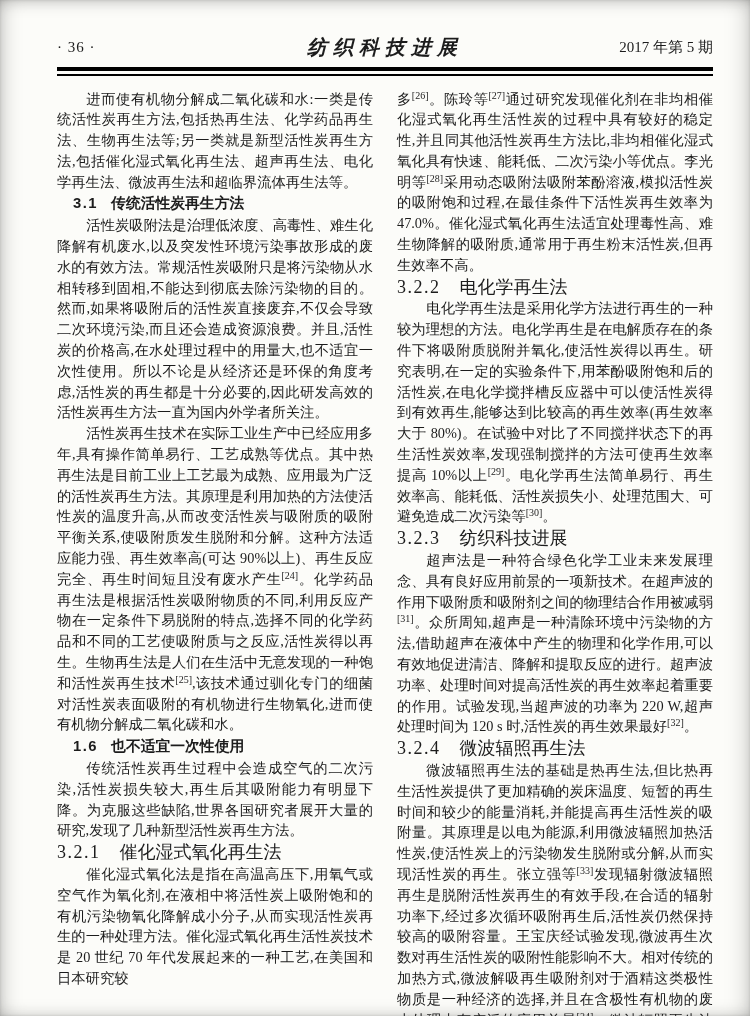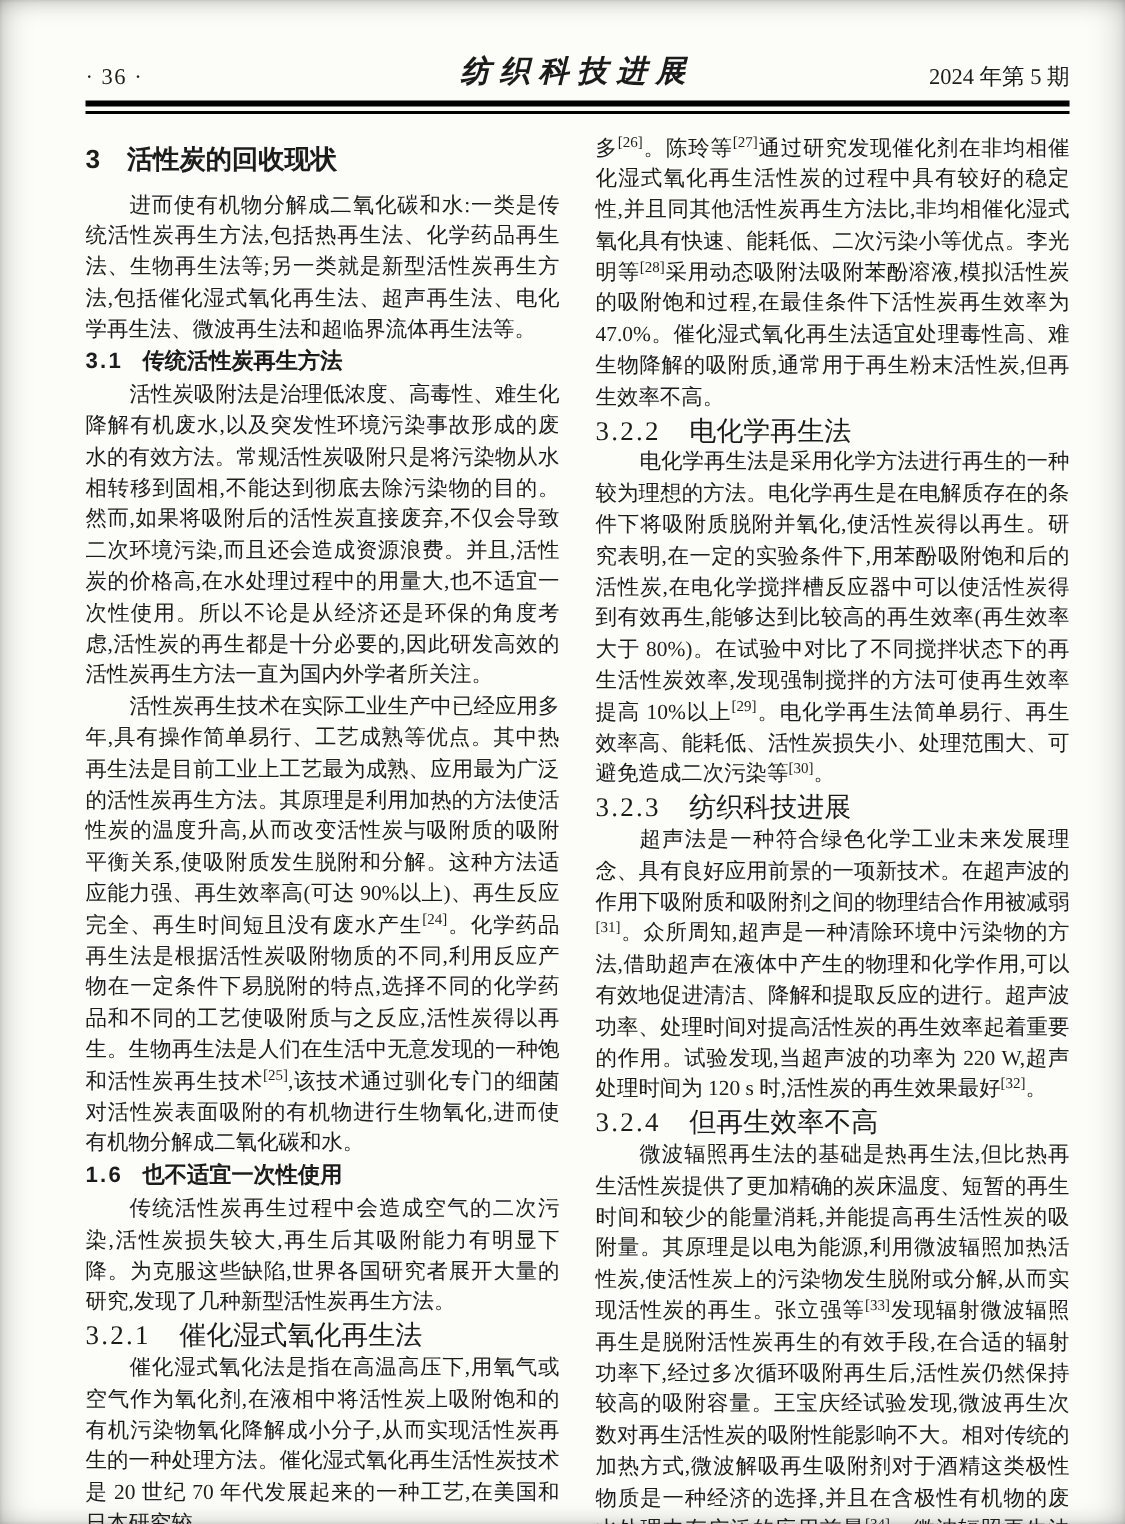--- a/index.html
+++ b/index.html
@@ -16,21 +16,21 @@
     box-shadow:
       inset 0 0 3px rgba(0,0,0,.12),
       inset 14px 0 22px -14px rgba(0,0,0,.28),
       inset -16px 0 24px -16px rgba(0,0,0,.25),
       inset 0 12px 18px -12px rgba(0,0,0,.22),
       inset 0 -12px 18px -12px rgba(0,0,0,.15);
   }
   .page{padding:34px 37px 0 57px;}
 
   .page-header{
-    display:flex;align-items:flex-end;
+    display:flex;align-items:center;
     font-family:"Liberation Serif","DejaVu Serif",serif;
     font-size:15px;color:var(--ink);gap:40px;
   }
   .pg-num{width:150px;letter-spacing:1px;}
   .journal{
     flex:1;text-align:center;
     font-weight:bold;font-style:italic;
     font-size:20px;letter-spacing:6px;
   }
   .issue{width:150px;text-align:right;}
@@ -52,21 +52,21 @@
 
   .h1{
     font-family:"Liberation Sans","DejaVu Sans",sans-serif;
     font-weight:bold;font-size:17.5px;line-height:24px;
     margin:5px 0 9px;text-align:left;
   }
   .h1 .hnum{margin-right:18px;}
   .h2{
     font-family:"Liberation Sans","DejaVu Sans",sans-serif;
     font-weight:bold;font-size:14.8px;line-height:20.8px;
-    margin:1px 0;text-align:left;
+    margin:1px 16px;text-align:left;
   }
   .h2 .hnum{margin-right:13px;letter-spacing:1.5px;}
   .h3{
     font-family:"Liberation Serif","DejaVu Serif",serif;
     font-weight:normal;font-size:18px;line-height:20.8px;
     margin:1px 0;text-align:left;
   }
   .h3 .hnum{margin-right:19px;letter-spacing:1.5px;}
 
   sup.ref{
@@ -74,43 +74,42 @@
     font-family:"Liberation Serif","DejaVu Serif",serif;
   }
 </style>
 </head>
 <body>
 
 <div class="page">
   <header class="page-header">
     <span class="pg-num">· 36 ·</span>
     <span class="journal">纺织科技进展</span>
-    <span class="issue">2024 年第 5 期</span>
+    <span class="issue">2017 年第 5 期</span>
   </header>
 
   <div class="header-rule">
     <div class="rule-thick"></div>
     <div class="rule-thin"></div>
   </div>
 
   <main class="columns">
     <section class="col" id="col-left">
-        <div class="h1"><span class="hnum">3</span><span class="htitle">活性炭的回收现状</span></div>
         <p class="para">进而使有机物分解成二氧化碳和水:一类是传统活性炭再生方法,包括热再生法、化学药品再生法、生物再生法等;另一类就是新型活性炭再生方法,包括催化湿式氧化再生法、超声再生法、电化学再生法、微波再生法和超临界流体再生法等。</p>
         <div class="h2"><span class="hnum">3.1</span><span class="htitle">传统活性炭再生方法</span></div>
         <p class="para">活性炭吸附法是治理低浓度、高毒性、难生化降解有机废水,以及突发性环境污染事故形成的废水的有效方法。常规活性炭吸附只是将污染物从水相转移到固相,不能达到彻底去除污染物的目的。然而,如果将吸附后的活性炭直接废弃,不仅会导致二次环境污染,而且还会造成资源浪费。并且,活性炭的价格高,在水处理过程中的用量大,也不适宜一次性使用。所以不论是从经济还是环保的角度考虑,活性炭的再生都是十分必要的,因此研发高效的活性炭再生方法一直为国内外学者所关注。</p>
         <p class="para">活性炭再生技术在实际工业生产中已经应用多年,具有操作简单易行、工艺成熟等优点。其中热再生法是目前工业上工艺最为成熟、应用最为广泛的活性炭再生方法。其原理是利用加热的方法使活性炭的温度升高,从而改变活性炭与吸附质的吸附平衡关系,使吸附质发生脱附和分解。这种方法适应能力强、再生效率高(可达 90%以上)、再生反应完全、再生时间短且没有废水产生<sup class="ref">[24]</sup>。化学药品再生法是根据活性炭吸附物质的不同,利用反应产物在一定条件下易脱附的特点,选择不同的化学药品和不同的工艺使吸附质与之反应,活性炭得以再生。生物再生法是人们在生活中无意发现的一种饱和活性炭再生技术<sup class="ref">[25]</sup>,该技术通过驯化专门的细菌对活性炭表面吸附的有机物进行生物氧化,进而使有机物分解成二氧化碳和水。</p>
         <div class="h2"><span class="hnum">1.6</span><span class="htitle">也不适宜一次性使用</span></div>
         <p class="para">传统活性炭再生过程中会造成空气的二次污染,活性炭损失较大,再生后其吸附能力有明显下降。为克服这些缺陷,世界各国研究者展开大量的研究,发现了几种新型活性炭再生方法。</p>
         <div class="h3"><span class="hnum">3.2.1</span><span class="htitle">催化湿式氧化再生法</span></div>
         <p class="para">催化湿式氧化法是指在高温高压下,用氧气或空气作为氧化剂,在液相中将活性炭上吸附饱和的有机污染物氧化降解成小分子,从而实现活性炭再生的一种处理方法。催化湿式氧化再生活性炭技术是 20 世纪 70 年代发展起来的一种工艺,在美国和日本研究较</p>
       </section>
     <section class="col" id="col-right">
         <p class="para-continue">多<sup class="ref">[26]</sup>。陈玲等<sup class="ref">[27]</sup>通过研究发现催化剂在非均相催化湿式氧化再生活性炭的过程中具有较好的稳定性,并且同其他活性炭再生方法比,非均相催化湿式氧化具有快速、能耗低、二次污染小等优点。李光明等<sup class="ref">[28]</sup>采用动态吸附法吸附苯酚溶液,模拟活性炭的吸附饱和过程,在最佳条件下活性炭再生效率为 47.0%。催化湿式氧化再生法适宜处理毒性高、难生物降解的吸附质,通常用于再生粉末活性炭,但再生效率不高。</p>
         <div class="h3"><span class="hnum">3.2.2</span><span class="htitle">电化学再生法</span></div>
         <p class="para">电化学再生法是采用化学方法进行再生的一种较为理想的方法。电化学再生是在电解质存在的条件下将吸附质脱附并氧化,使活性炭得以再生。研究表明,在一定的实验条件下,用苯酚吸附饱和后的活性炭,在电化学搅拌槽反应器中可以使活性炭得到有效再生,能够达到比较高的再生效率(再生效率大于 80%)。在试验中对比了不同搅拌状态下的再生活性炭效率,发现强制搅拌的方法可使再生效率提高 10%以上<sup class="ref">[29]</sup>。电化学再生法简单易行、再生效率高、能耗低、活性炭损失小、处理范围大、可避免造成二次污染等<sup class="ref">[30]</sup>。</p>
         <div class="h3"><span class="hnum">3.2.3</span><span class="htitle">纺织科技进展</span></div>
         <p class="para">超声法是一种符合绿色化学工业未来发展理念、具有良好应用前景的一项新技术。在超声波的作用下吸附质和吸附剂之间的物理结合作用被减弱<sup class="ref">[31]</sup>。众所周知,超声是一种清除环境中污染物的方法,借助超声在液体中产生的物理和化学作用,可以有效地促进清洁、降解和提取反应的进行。超声波功率、处理时间对提高活性炭的再生效率起着重要的作用。试验发现,当超声波的功率为 220 W,超声处理时间为 120 s 时,活性炭的再生效果最好<sup class="ref">[32]</sup>。</p>
-        <div class="h3"><span class="hnum">3.2.4</span><span class="htitle">但再生效率不高</span></div>
+        <div class="h3"><span class="hnum">3.2.4</span><span class="htitle">微波辐照再生法</span></div>
         <p class="para">微波辐照再生法的基础是热再生法,但比热再生活性炭提供了更加精确的炭床温度、短暂的再生时间和较少的能量消耗,并能提高再生活性炭的吸附量。其原理是以电为能源,利用微波辐照加热活性炭,使活性炭上的污染物发生脱附或分解,从而实现活性炭的再生。张立强等<sup class="ref">[33]</sup>发现辐射微波辐照再生是脱附活性炭再生的有效手段,在合适的辐射功率下,经过多次循环吸附再生后,活性炭仍然保持较高的吸附容量。王宝庆经试验发现,微波再生次数对再生活性炭的吸附性能影响不大。相对传统的加热方式,微波解吸再生吸附剂对于酒精这类极性物质是一种经济的选择,并且在含极性有机物的废水处理中有广泛的应用前景<sup class="ref">[34]</sup>。微波辐照再生法操作时间短、过程能耗低、</p>
       </section>
   </main>
 </div>
 
 </body></html>

